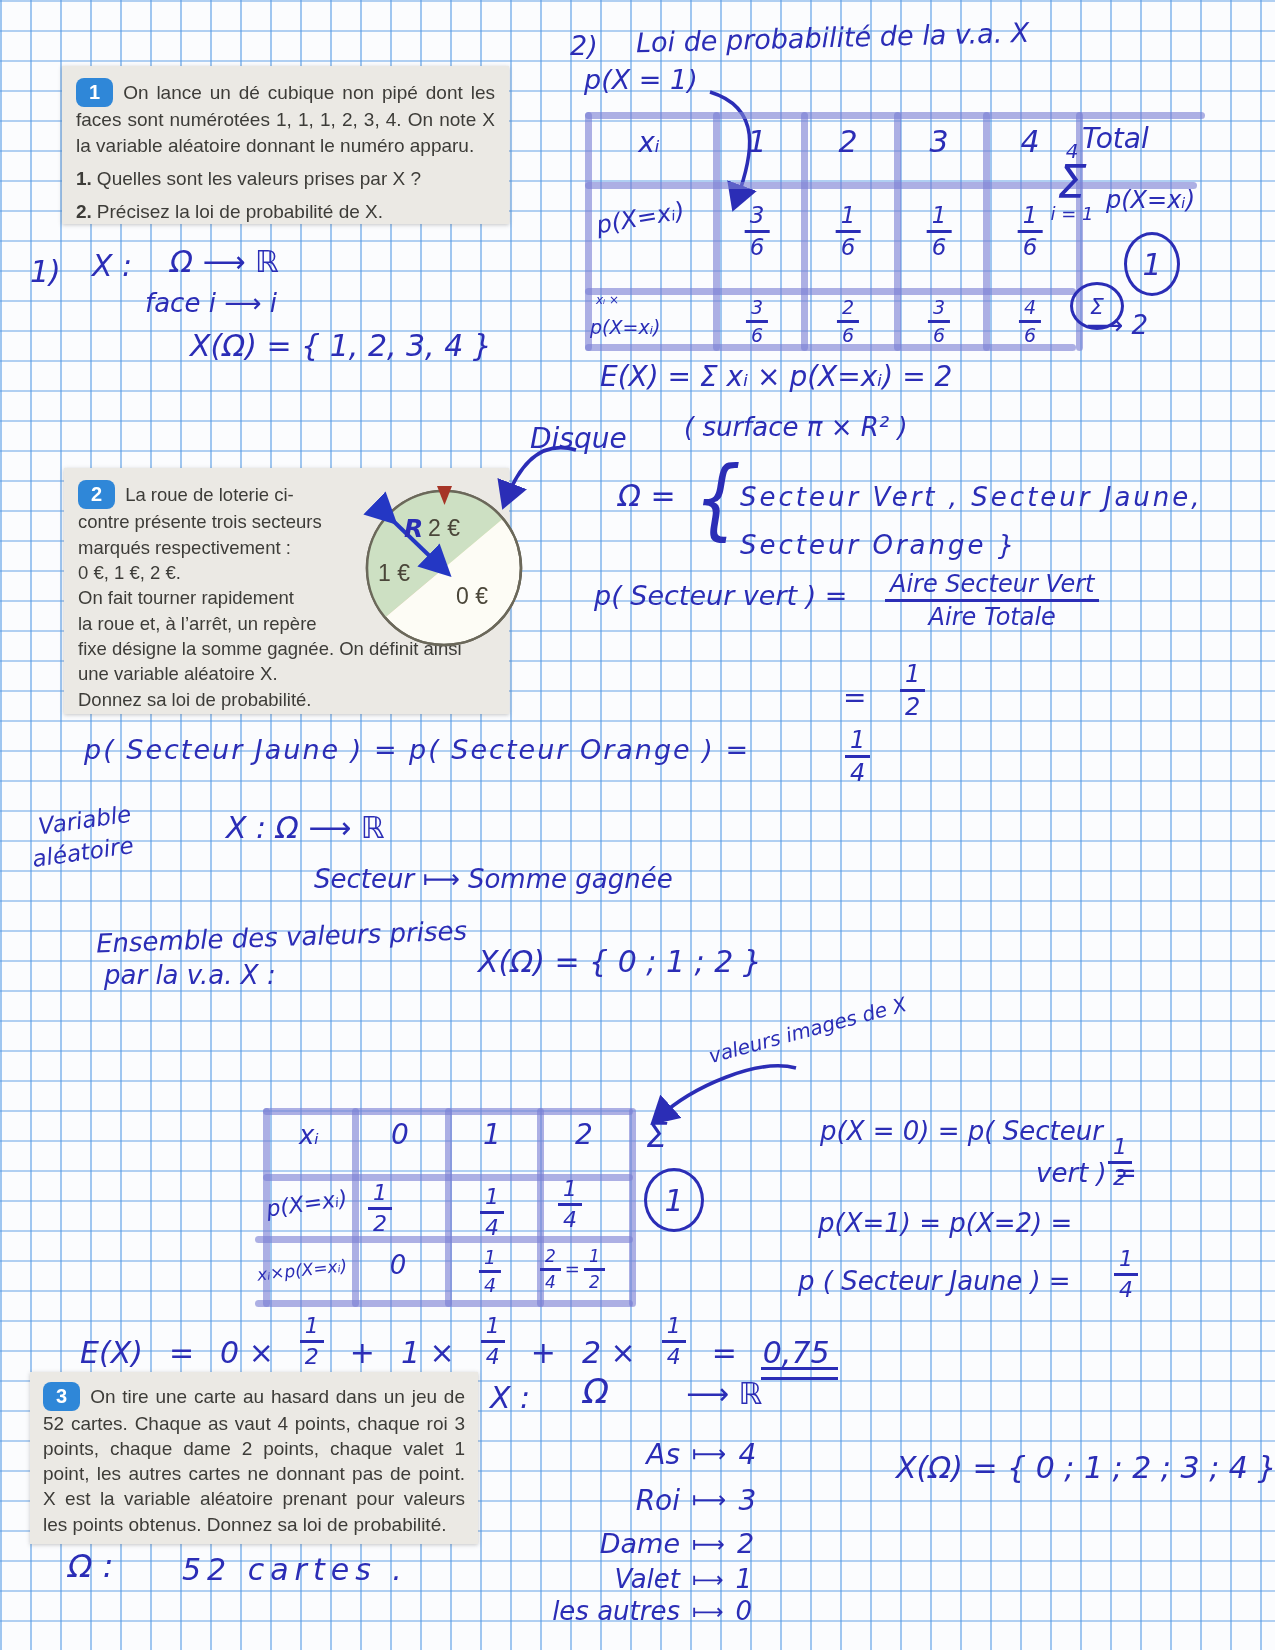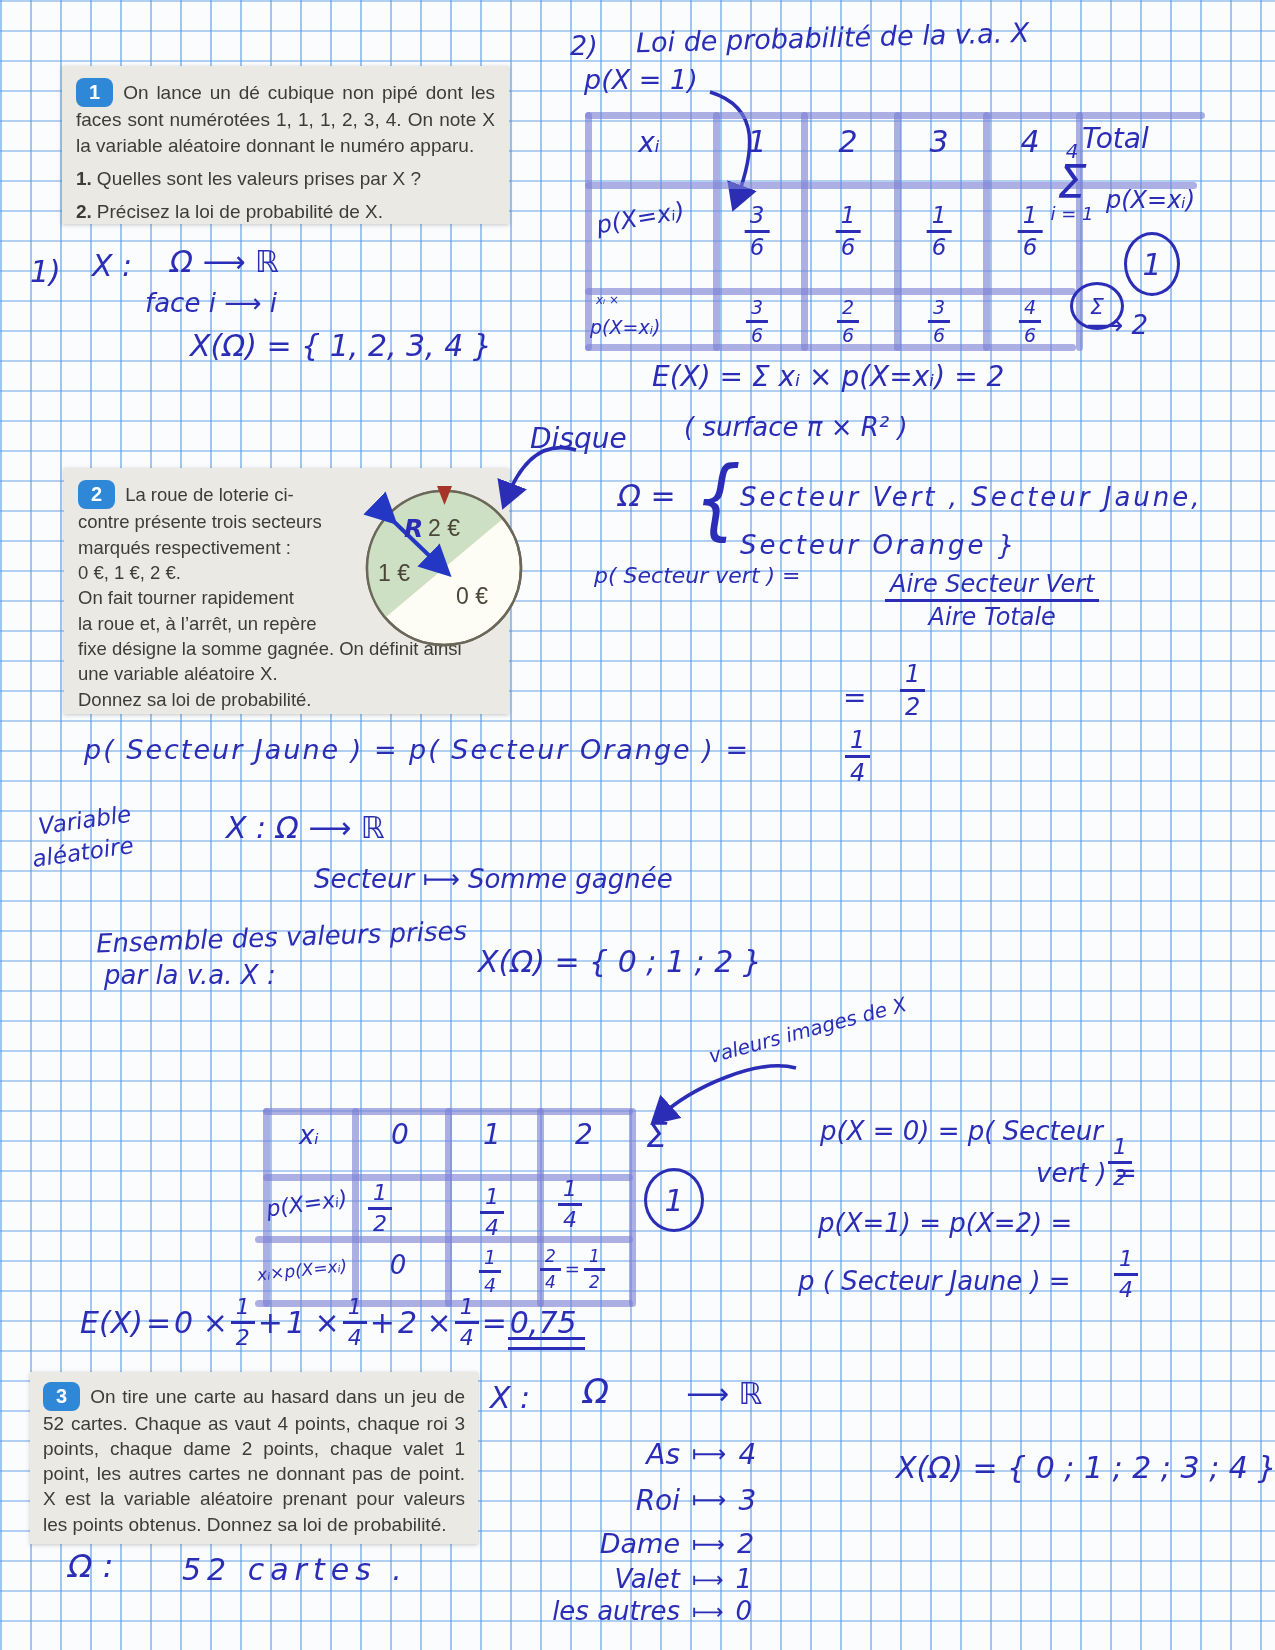--- a/index.html
+++ b/index.html
@@ -30,21 +30,21 @@
       font-family:"DejaVu Sans",sans-serif;font-style:italic;}
   .u2{position:relative;}
   .u2::after{content:"";position:absolute;left:-2px;right:-8px;bottom:-12px;height:7px;
       border-top:3px solid var(--ink);border-bottom:3px solid var(--ink);}
   .arr{position:absolute;overflow:visible;}
   .sumcol{position:absolute;display:flex;flex-direction:column;align-items:center;
       font-family:"DejaVu Sans",sans-serif;font-style:italic;color:var(--ink);line-height:.95;}
   .wl{position:absolute;font-family:"Liberation Sans",sans-serif;color:#4a4639;font-size:23px;}
   .maprow{display:flex;align-items:center;gap:12px;}
   .maprow .mfrom{display:inline-block;width:132px;text-align:right;}
-  .e2row{display:flex;align-items:center;gap:3px;}
+  .e2row{display:flex;align-items:flex-end;gap:26px;margin-top:19px;}
 </style>
 </head>
 <body>
 
 <div id="page">
 
   <div class="print-box" style="left:62px;top:66px;width:447px;height:158px;font-size:19px;line-height:1.36;">
     <p><span class="badge">1</span><span>On lance un dé cubique non pipé dont les faces sont numérotées 1, 1, 1, 2, 3, 4. On note X la variable aléatoire donnant le numéro apparu.</span></p>
     <div class="qline"><span class="qnum">1.</span><span>Quelles sont les valeurs prises par X ?</span></div>
     <div class="qline"><span class="qnum">2.</span><span>Précisez la loi de probabilité de X.</span></div>
@@ -131,21 +131,21 @@
     <span style="font-size:18px;">i = 1</span>
   </div>
   <span class="hw" style="left:1106px;top:188px;font-size:24px;">p(X=xᵢ)</span>
   <div class="circ" style="left:1070px;top:282px;width:48px;height:42px;font-size:22px;">
       <span>Σ</span>
     </div>
   <div class="circ" style="left:1124px;top:232px;width:50px;height:58px;font-size:30px;">
       <span>1</span>
     </div>
 
-  <span class="hw" style="left:652px;top:362px;font-size:28px;">E(X) = Σ xᵢ × p(X=xᵢ) = 2</span>
+  <span class="hw" style="left:600px;top:362px;font-size:28px;">E(X) = Σ xᵢ × p(X=xᵢ) = 2</span>
 
   <div class="print-box" style="left:64px;top:468px;width:445px;height:246px;font-size:18.5px;line-height:1.37;">
     <p><span class="badge">2</span><span>La roue de loterie ci-</span></p>
     <div>contre présente trois secteurs</div>
     <div>marqués respectivement :</div>
     <div>0 €, 1 €, 2 €.</div>
     <div>On fait tourner rapidement</div>
     <div>la roue et, à l’arrêt, un repère</div>
     <div>fixe désigne la somme gagnée. On définit ainsi</div>
     <div>une variable aléatoire X.</div>
@@ -179,21 +179,21 @@
       </defs>
     <path d="M 84 12 C 50 2 28 25 14 62" fill="none" stroke="#2b2db6" stroke-width="3.5" marker-end="url(#ah2)"></path>
   </svg>
 
   <span class="hw" style="left:530px;top:424px;font-size:28px;">Disque</span>
   <span class="hw" style="left:684px;top:414px;font-size:26px;">( surface π × R² )</span>
   <span class="hw" style="left:618px;top:480px;font-size:30px;">Ω =</span>
   <span class="hw" style="left:694px;top:452px;font-size:74px;transform:scaleY(1.18);transform-origin:top left;">{</span>
   <span class="hw" style="left:740px;top:484px;font-size:26px;letter-spacing:3px;">Secteur Vert , Secteur Jaune,</span>
   <span class="hw" style="left:740px;top:532px;font-size:26px;letter-spacing:3px;">Secteur   Orange }</span>
-  <span class="hw" style="left:594px;top:564px;font-size:22px;">p( Secteur vert ) =</span>
+  <span class="hw" style="left:594px;top:582px;font-size:27px;">p( Secteur vert ) =</span>
   <span class="fracA" style="left:885px;top:572px;font-size:24px;">
     <span class="fn">Aire Secteur Vert</span>
     <span class="fd">Aire Totale</span>
   </span>
   <span class="hw" style="left:843px;top:683px;font-size:28px;">=</span>
   <span class="fracA" style="left:900px;top:662px;font-size:24px;">
       <span class="fn">1</span>
       <span class="fd">2</span>
     </span>
   <span class="hw" style="left:84px;top:736px;font-size:27px;letter-spacing:2px;">p( Secteur Jaune ) = p( Secteur Orange ) =</span>

